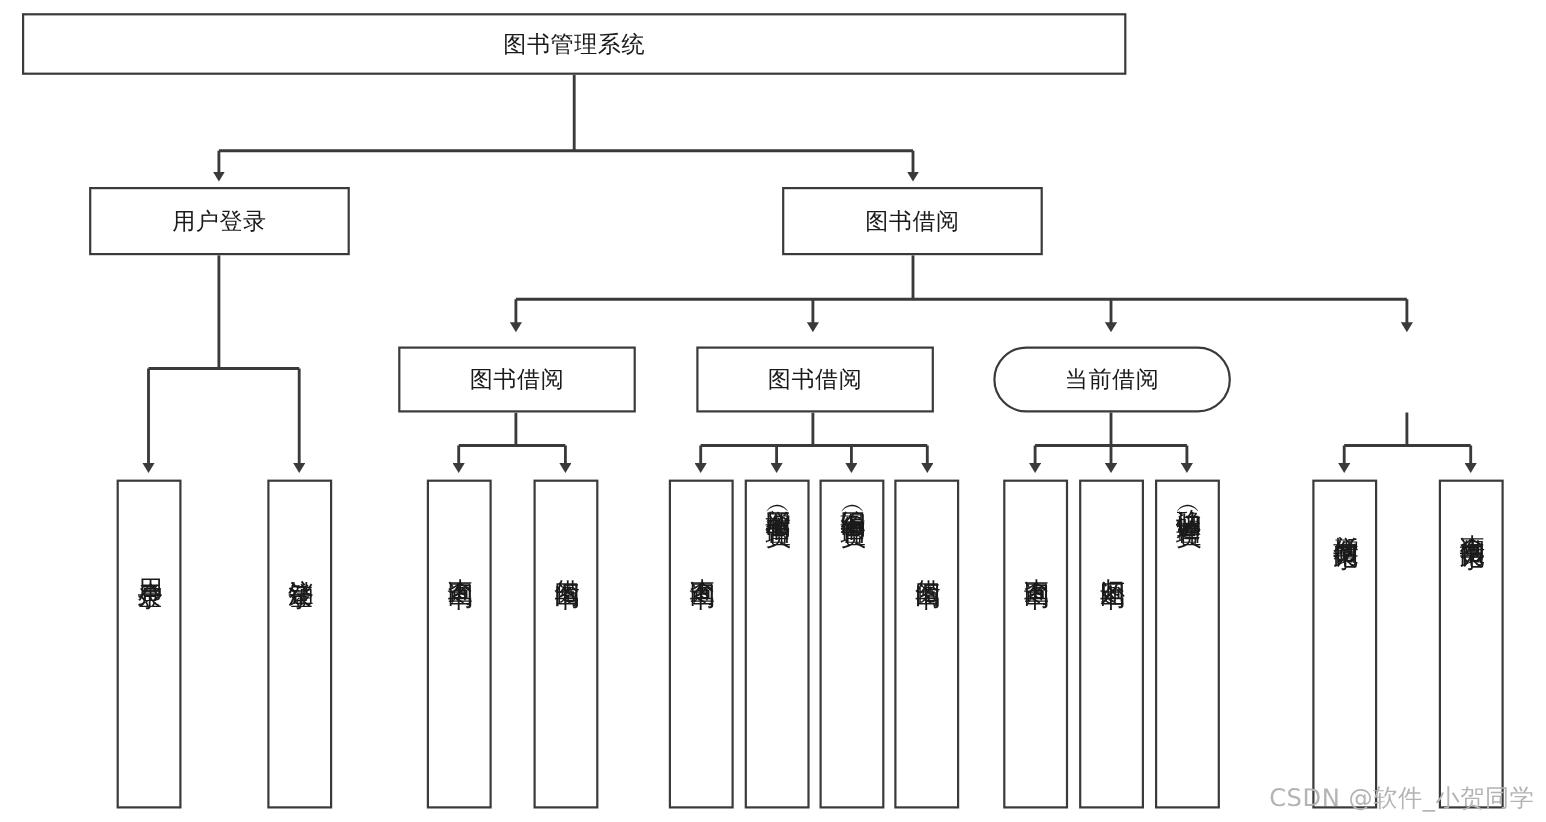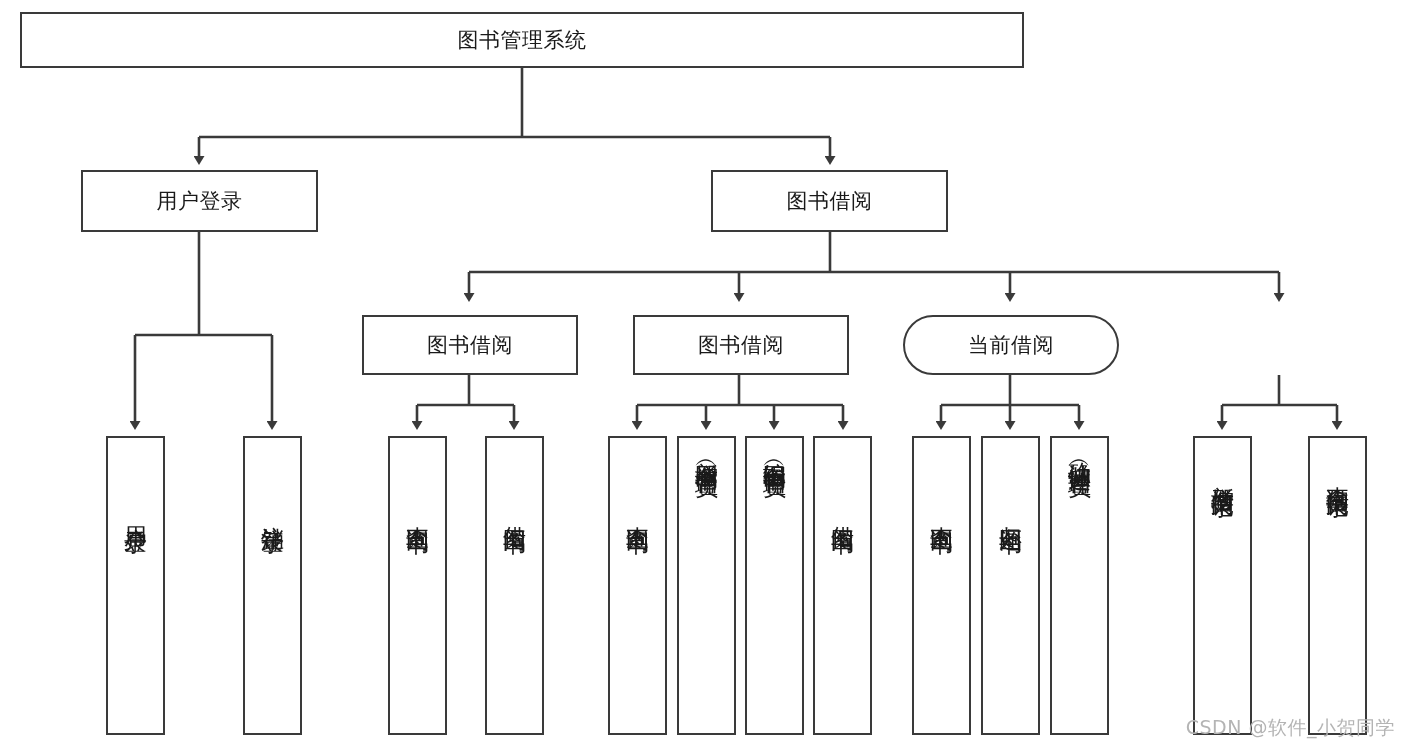--- a/index.html
+++ b/index.html
@@ -57,21 +57,21 @@
     font-size: 23px;
     line-height: 1.0;
     letter-spacing: 2px;
     white-space: nowrap;
     height: auto;
   }
   .watermark {
     position: absolute;
     right: 10px;
     bottom: 6px;
-    font-size: 19px;
+    font-size: 22px;
     color: #b4b4b4;
     z-index: 5;
     white-space: nowrap;
     letter-spacing: 0.5px;
     margin-top: 35px;
   }
 </style>
 </head>
 <body>
 

